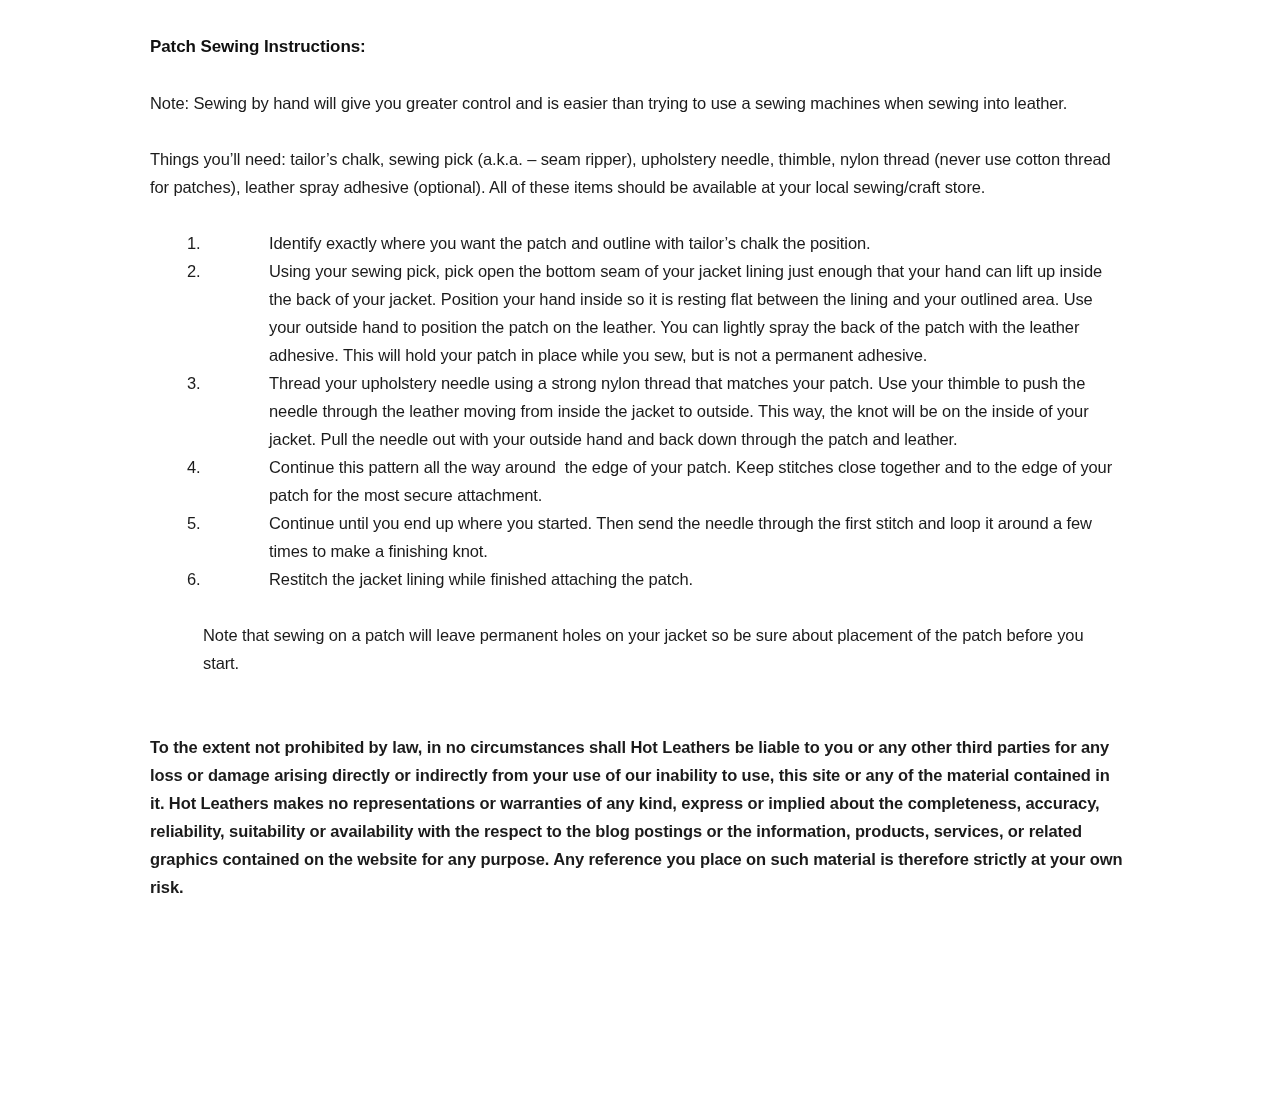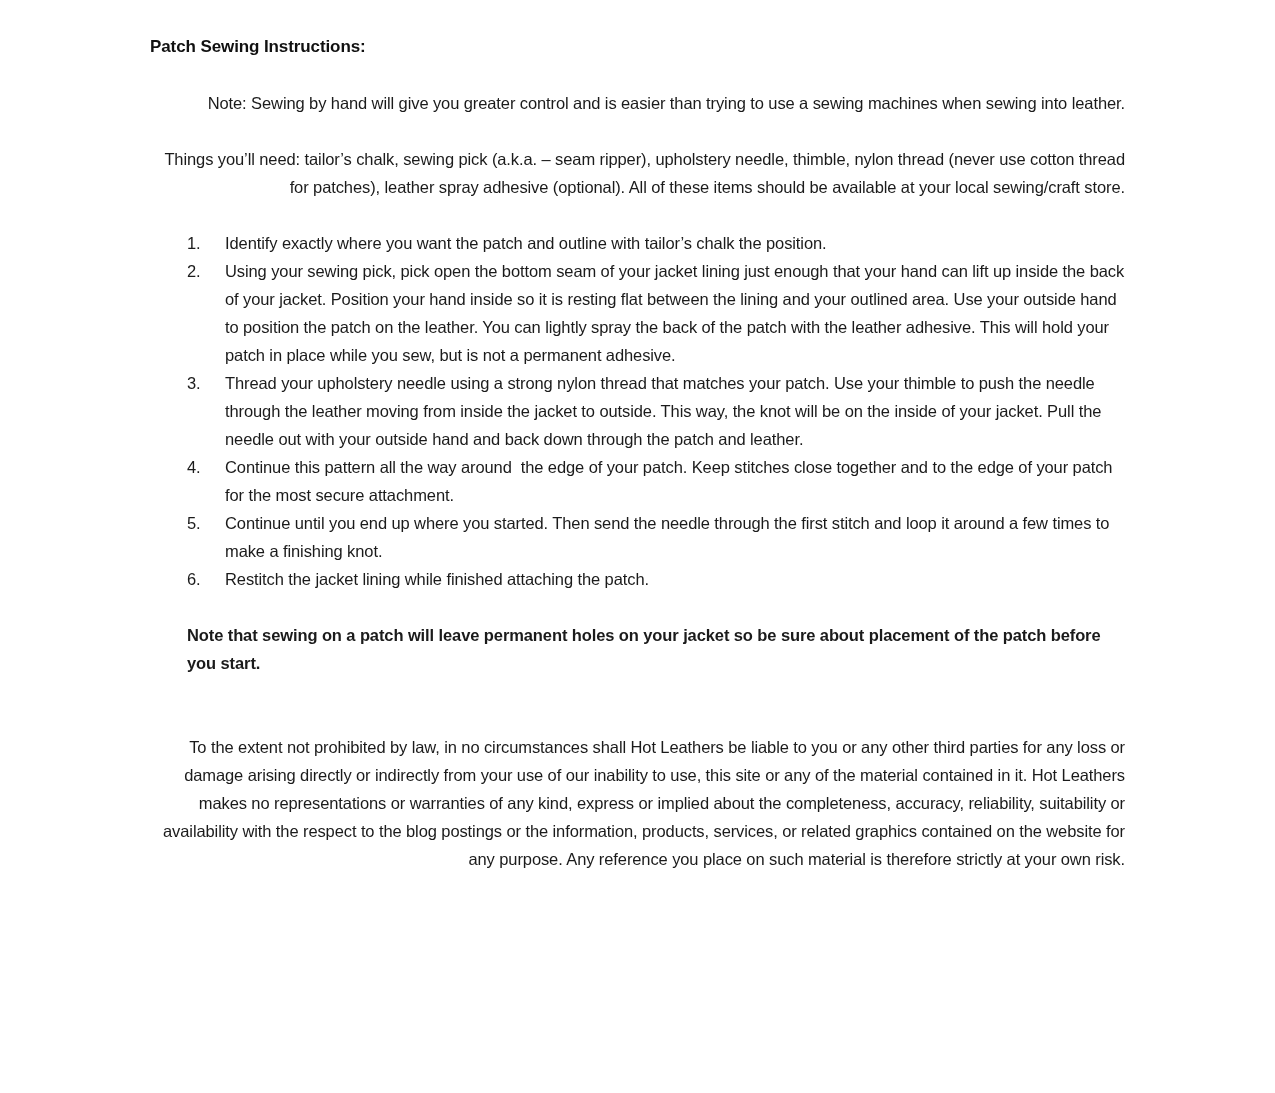--- a/index.html
+++ b/index.html
@@ -26,52 +26,52 @@
   .doc-title {
     font-size: 17px;
     font-weight: 700;
     line-height: 28px;
     margin: 0 0 28px 0;
     color: #111111;
   }
   .para {
     margin: 0 0 28px 0;
     white-space: pre-wrap;
-    text-align: right;
   }
   ol.steps {
     list-style: none;
     margin: 0 0 28px 0;
     padding: 0;
   }
   ol.steps li {
     display: flex;
     align-items: flex-start;
   }
   ol.steps .step-num {
     flex: none;
     box-sizing: content-box;
     width: 38px;
     padding-left: 37px;
   }
   ol.steps .step-text {
     flex: 1;
     white-space: pre-wrap;
+    margin-left: 44px;
   }
   .notes-block {
     margin: 0 0 0 37px;
   }
   .notes-block p {
-    margin: 0;
+    margin: 16px;
     white-space: pre-wrap;
-    font-weight: bold;
   }
   .disclaimer {
     margin-top: 56px;
     margin-bottom: 0;
+    font-weight: bold;
   }
 </style>
 </head>
 <body>
 
 <div class="page">
 
   <h1 class="doc-title">Patch Sewing Instructions:</h1>
 
   <p class="para">Note: Sewing by hand will give you greater control and is easier than trying to use a sewing machines when sewing into leather.</p>

